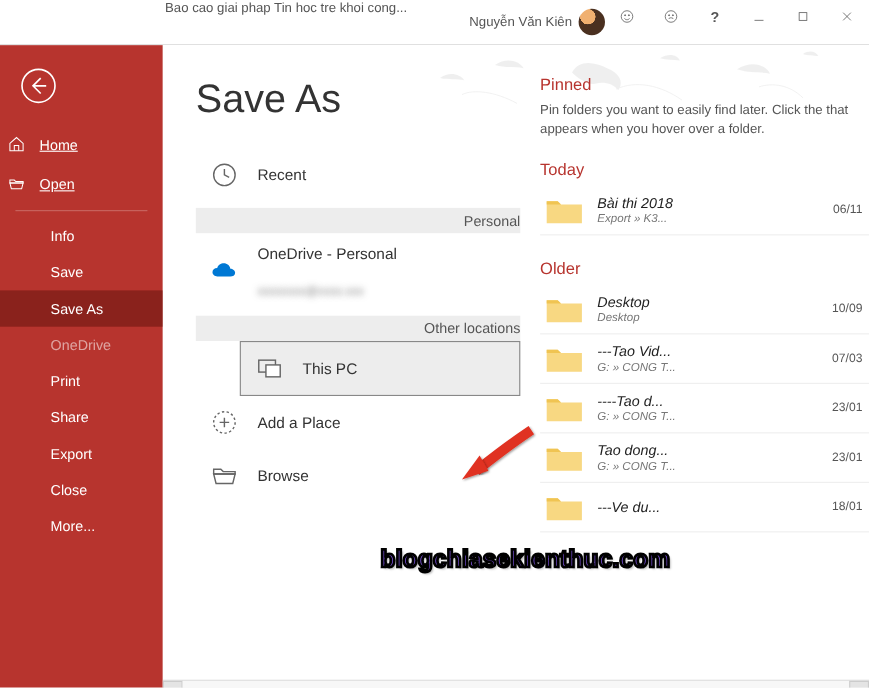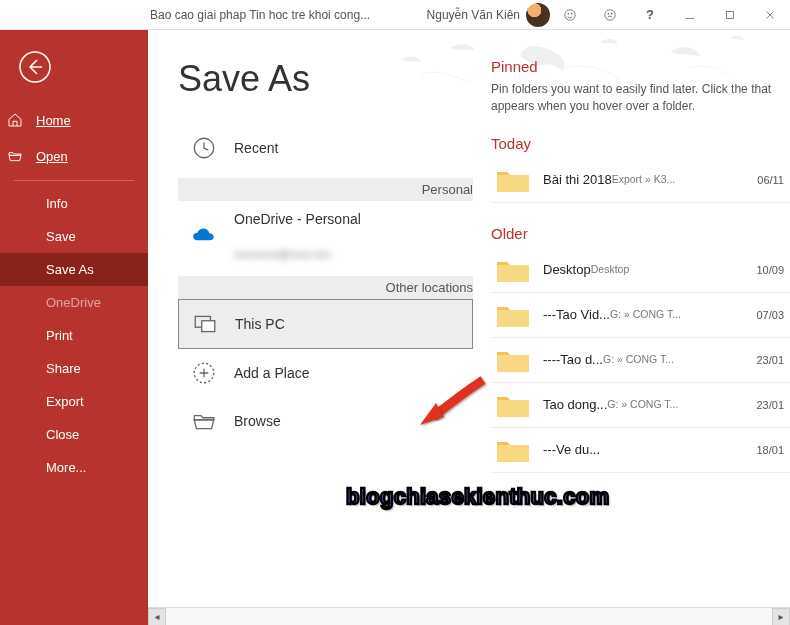--- a/index.html
+++ b/index.html
@@ -1,18 +1,18 @@
 <!DOCTYPE html>
 <html><head>
 <meta charset="utf-8">
 <style>
 * { margin: 0; padding: 0; box-sizing: border-box; font-family: "Segoe UI", Arial, sans-serif; }
 body { width: 790px; height: 625px; overflow: hidden; background: #fff; position: relative; }
 
-.titlebar { height: 30px; display: flex; align-items: center; padding: 0 0 0 150px; border-bottom: 1px solid #e0e0e0; font-size: 12px; color: #555; position: relative; }
+.titlebar { height: 41px; display: flex; padding: 0 0 0 150px; border-bottom: 1px solid #e0e0e0; font-size: 12px; color: #555; position: relative; }
 .titlebar .doc-title { flex: 0 0 auto; }
 .titlebar .spacer { flex: 1; }
 .titlebar .user { display: flex; align-items: center; gap: 6px; }
 .titlebar .avatar { width: 24px; height: 24px; border-radius: 50%; background: radial-gradient(circle at 35% 30%, #f0b070 0 30%, #4a3020 31% 100%); display: inline-block; }
 .titlebar .tb-icon { width: 40px; height: 30px; display: flex; align-items: center; justify-content: center; color: #555; font-size: 14px; }
 .titlebar .tb-icon.help { font-size: 13px; font-weight: bold;}
 .titlebar .tb-icon svg { width: 14px; height: 14px; stroke: #555; stroke-width: 1.2; fill: none; }
 
 .wrapper { display: flex; height: calc(100% - 30px); }
 
@@ -30,33 +30,33 @@
 .main { flex: 1; position: relative; background: #fff; overflow: hidden; }
 .bg-deco { position: absolute; top: 0; right: 0; width: 430px; height: 60px; pointer-events: none; opacity: 0.3; }
 .main-inner { display: flex; height: 100%; }
 
 .left-col { width: 325px; padding: 28px 0 0 30px; }
 .page-title { font-size: 36px; font-weight: 300; color: #333; margin-bottom: 24px; }
 .loc-item { display: flex; align-items: center; gap: 16px; padding: 10px 12px; font-size: 14px; color: #333; }
 .loc-item .lc-icon { width: 28px; height: 28px; display:flex; align-items:center; justify-content:center; color:#666; }
 .loc-item .lc-icon svg { width:26px; height:26px; stroke:#666; fill:none; stroke-width:1.2; }
 .loc-item.onedrive .lc-icon svg { fill:#0078d4; stroke:none; }
-.loc-item.selected { border: 1px solid #888; background: #ededed; }
+.loc-item.selected { border: 1px solid #888; background: #ededed; margin-left: 40px; }
 .loc-section { background: #ededed; color: #555; font-size: 13px; padding: 4px 0; margin-top: 6px; text-align: right; }
 .loc-sub { font-size: 11px; color: transparent; text-shadow: 0 0 6px rgba(120,120,120,0.9); margin-top:2px; }
 .onedrive .loc-label{ display:flex; flex-direction:column;gap:19px; }
 
 .right-col { flex: 1; padding: 28px 0 0 18px; position: relative; overflow: hidden; }
 .rc-head { font-size: 15px; color: #b7342e; margin-bottom: 6px; }
 .rc-desc { font-size: 12px; color: #555; line-height: 1.4; margin-bottom: 20px; padding-right: 4px; }
 .folder-row { display: flex; align-items: center; gap: 12px; padding: 8px 4px; border-bottom: 1px solid #eee; }
 .folder-row:first-of-type { border-top: none; }
 .folder-icon { width: 36px; height: 28px; }
 .folder-icon svg { width: 36px; height: 28px; }
-.folder-text { flex: 1; display: flex; flex-direction: row; }
+.folder-text { flex: 1; display: flex; flex-direction: column; font-style: italic; }
 .folder-name { font-size: 13px; color: #222; }
 .folder-path { font-size: 10.5px; color: #777; margin-top: 1px; }
 .folder-date { font-size: 11px; color: #555; margin-right: 2px; }
 
 .arrow-overlay { position: absolute; left: 270px; top: 345px; width: 70px; height: 60px; pointer-events: none; }
 .watermark { position: absolute; left: 198px; top: 454px; font-size: 22px; font-weight: 800; color: #8b5cf6; -webkit-text-stroke: 2.5px #000; text-shadow: 2px 2px 2px rgba(0,0,0,.3); letter-spacing: .3px; pointer-events:none; font-family: Arial, sans-serif; }
 
 .hscroll { position: absolute; left: 0; right: 0; bottom: 0; height: 18px; background: #f0f0f0; border-top: 1px solid #ddd; display:flex; align-items:center; }
 .hscroll .arrow { width: 18px; height: 18px; background: #e4e4e4; border:1px solid #ccc; display:flex; align-items:center; justify-content:center; font-size:10px; color:#555;}
 .hscroll .track { flex:1; height:18px; background:#f7f7f7; }

